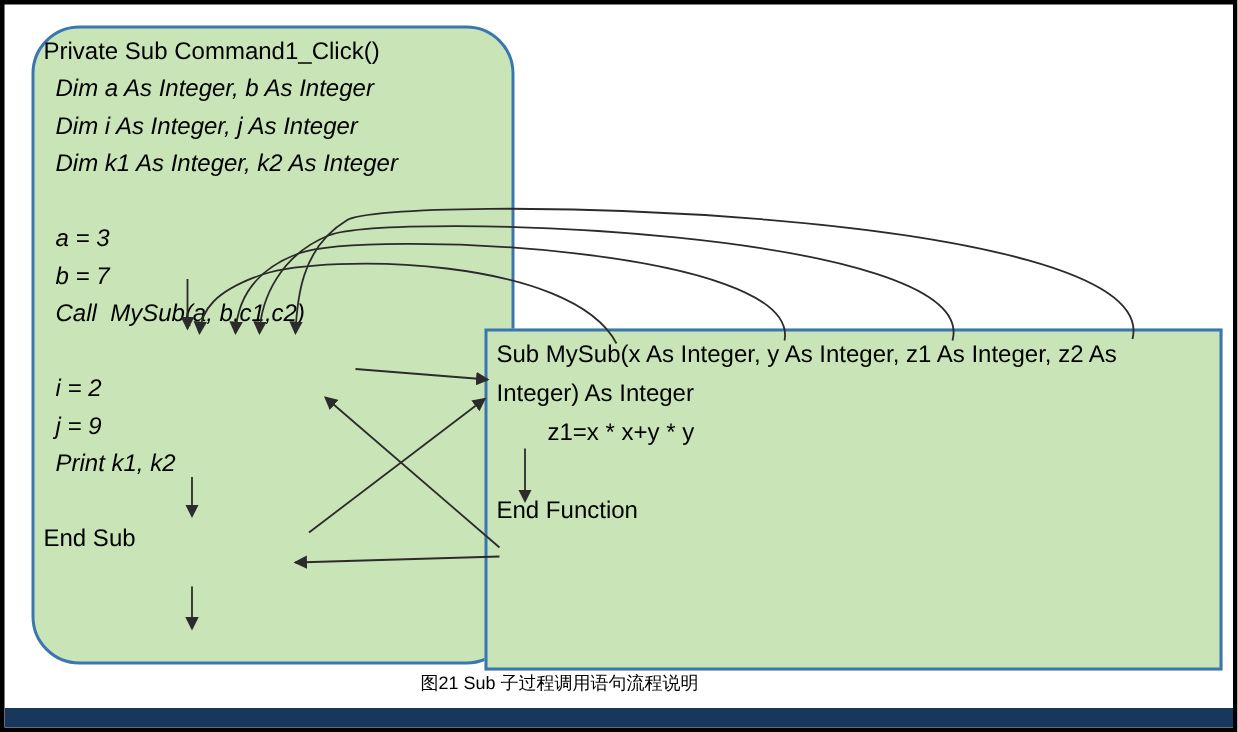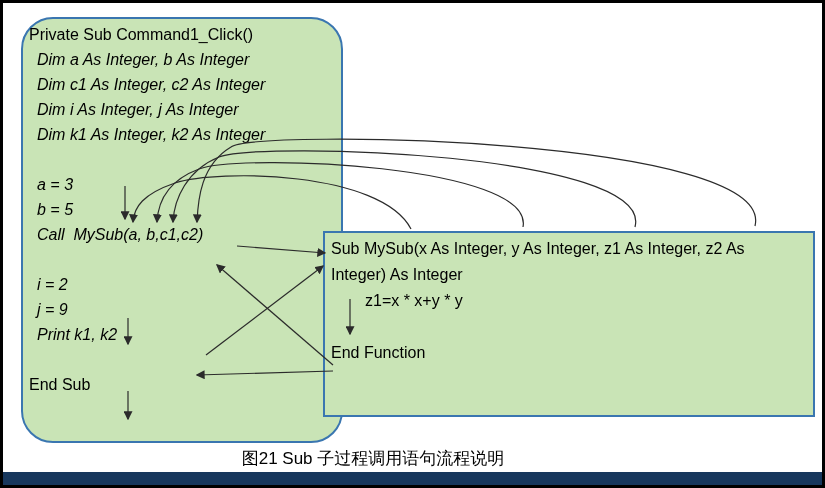--- a/index.html
+++ b/index.html
@@ -9,49 +9,48 @@
     position:relative; width:825px; height:488px;
     background:#ffffff; border:3px solid #000; overflow:hidden;
   }
   .codebox {
     position:absolute;
     background:#c9e4b6;
     border:2px solid #3a76b0;
     padding:3px 6px;
   }
   #caller-box { left:18px; top:14px; width:322px; height:426px;border-radius:32px; }
-  #callee-box { left:320px; top:216px; width:492px; height:186px;margin-top:12px; }
+  #callee-box { left:320px; top:216px; width:492px; height:228px; }
   .line { height:25px; line-height:25px; font-size:16px; color:#000; white-space:pre; }
   #callee-box .line { height:26px; line-height:26px; }
   .ind  { padding-left:8px;font-style:italic; }
   .ind2 { padding-left:34px; }
   #arrows { position:absolute; left:0; top:0; pointer-events:none; }
   #caption {
     position:absolute; top:444px; left:0; width:740px;
-    text-align:center; font-size:17px; color:#000;
+    text-align:center; font-size:12px; color:#000;
   }
   #bottom-bar {
     position:absolute; left:0; bottom:0; width:819px; height:13px;
     background:#17375d;
   }
 </style>
 </head>
 <body>
 
 <div id="root">
 
   <div id="caller-box" class="codebox">
     <div class="line">Private Sub Command1_Click()</div>
     <div class="line ind">Dim a As Integer, b As Integer</div>
-    <div class="line ind">Dim c1 As Integer, c2 As Integer</div>
     <div class="line ind">Dim i As Integer, j As Integer</div>
     <div class="line ind">Dim k1 As Integer, k2 As Integer</div>
     <div class="line"></div>
     <div class="line ind">a = 3</div>
-    <div class="line ind">b = 5</div>
+    <div class="line ind">b = 7</div>
     <div class="line ind">Call  MySub(a, b,c1,c2)</div>
     <div class="line"></div>
     <div class="line ind">i = 2</div>
     <div class="line ind">j = 9</div>
     <div class="line ind">Print k1, k2</div>
     <div class="line"></div>
     <div class="line">End Sub</div>
   </div>
 
   <div id="callee-box" class="codebox">

